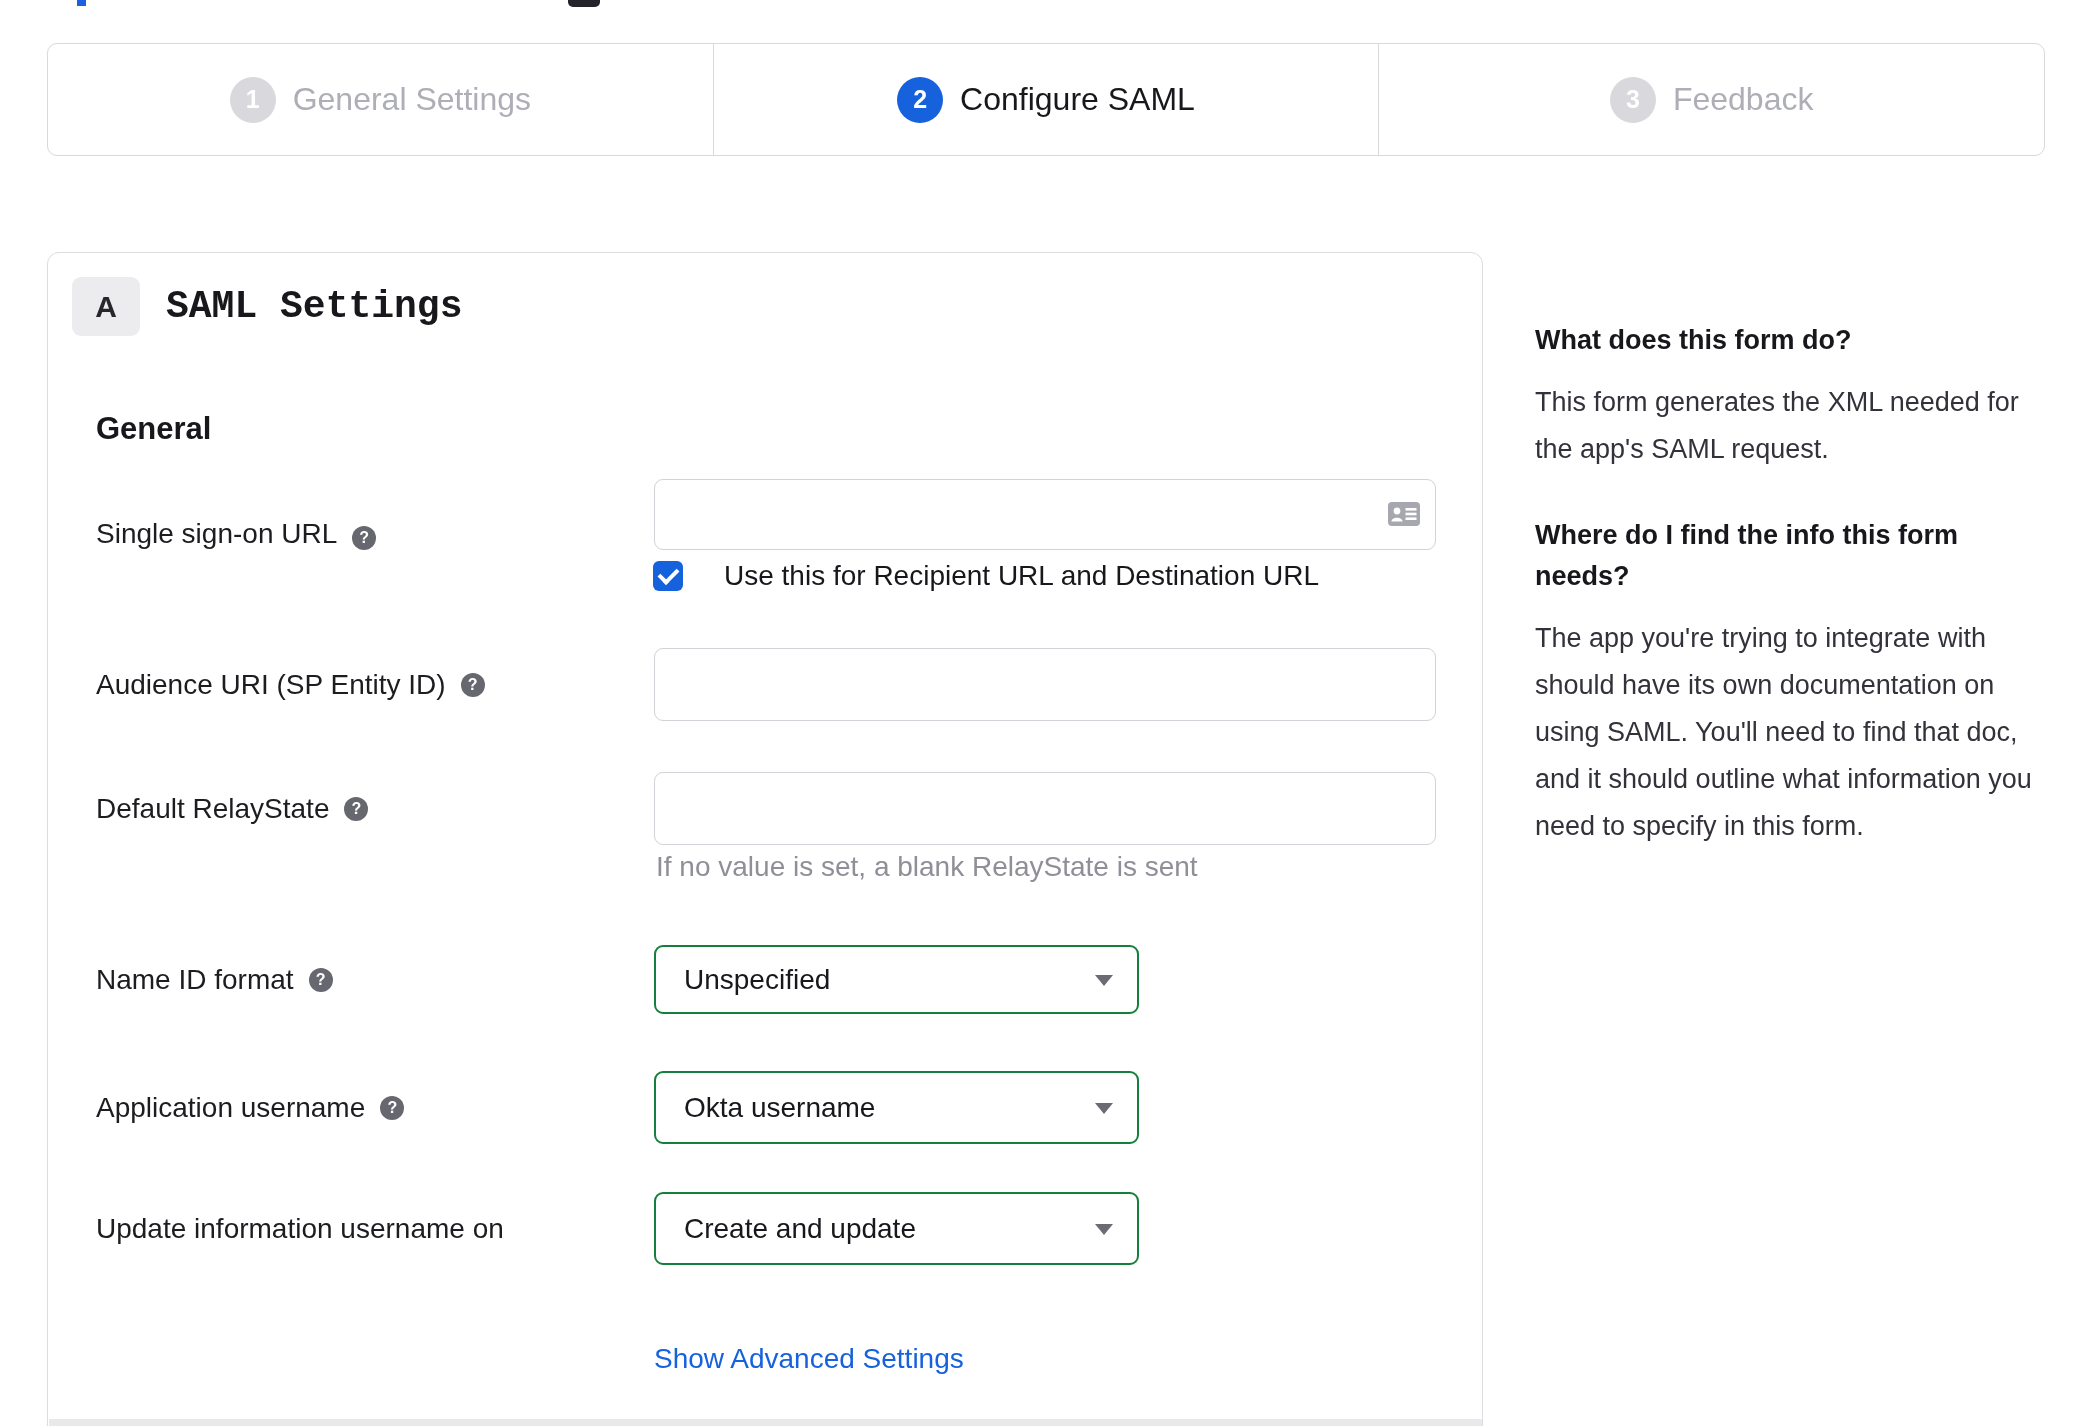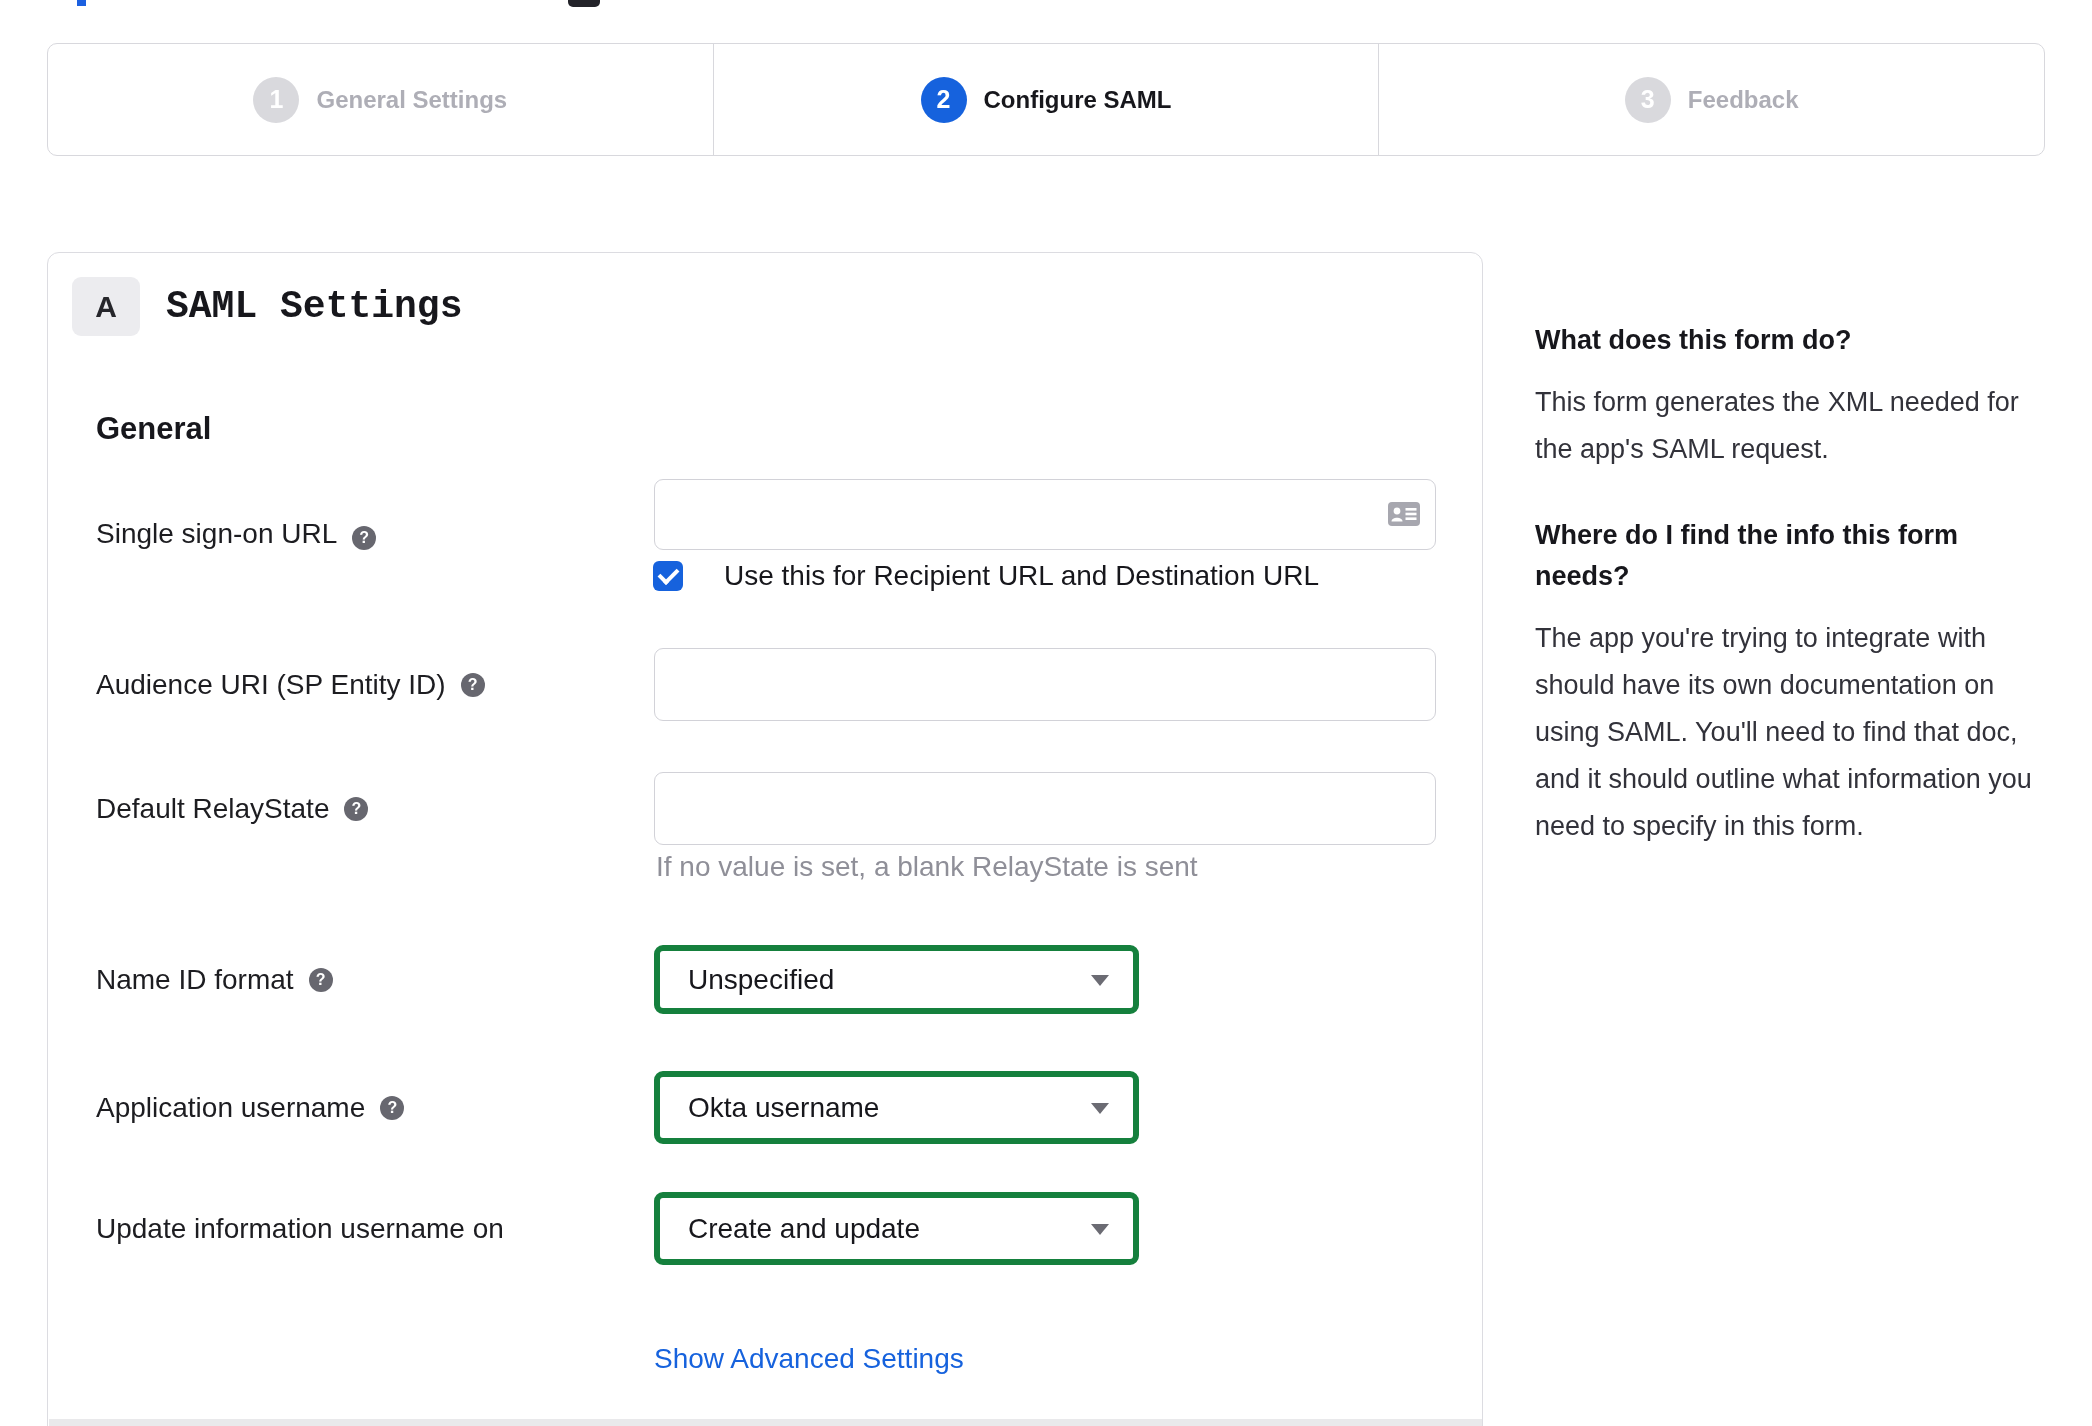--- a/index.html
+++ b/index.html
@@ -23,21 +23,21 @@
     flex:1 1 0;display:flex;align-items:center;justify-content:center;gap:17px;
     border-right:1px solid #d8d8dd;
   }
   .step:last-child{border-right:none;}
   .step-circle{
     width:46px;height:46px;border-radius:50%;
     display:flex;align-items:center;justify-content:center;
     font-size:25px;font-weight:bold;color:#ffffff;background:#d9d9dd;
   }
   .step.active .step-circle{background:#1662dd;}
-  .step-label{font-size:24px;font-weight:bold;color:#aeaeb6;}
+  .step-label{font-size:32px;font-weight:normal;color:#aeaeb6;}
   .step.active .step-label{color:#17171c;}
 
   
   .panel{
     position:absolute;left:47px;top:252px;width:1436px;height:1190px;
     background:#fff;border:1px solid #dcdce1;border-radius:12px;
     box-sizing:border-box;
   }
   .section-badge{
     position:absolute;left:24px;top:24px;width:68px;height:59px;
@@ -75,21 +75,21 @@
     width:15px;height:8px;border-left:4px solid #fff;border-bottom:4px solid #fff;
     transform:rotate(-45deg);margin-top:-4px;
   }
   .checkbox-label{
     position:absolute;left:676px;top:300px;height:46px;display:flex;align-items:center;
     font-size:28px;color:#17171c;
   }
   .hint{position:absolute;left:608px;top:598px;font-size:28px;color:#8f8f98;}
   .select{
     position:absolute;left:606px;width:485px;height:71px;
-    background:#fff;border:6px solid #15803d;border-radius:9px;
+    background:#fff;border:2px solid #15803d;border-radius:9px;
     box-sizing:border-box;display:flex;align-items:center;
     padding-left:28px;font-size:28px;color:#17171c;cursor:pointer;
   }
   .caret{
     position:absolute;right:24px;top:50%;margin-top:-5px;
     width:0;height:0;border-left:9px solid transparent;border-right:9px solid transparent;
     border-top:11px solid #6b6b73;
   }
   .advanced-link{
     position:absolute;left:606px;top:1090px;width:782px;text-align:left;

